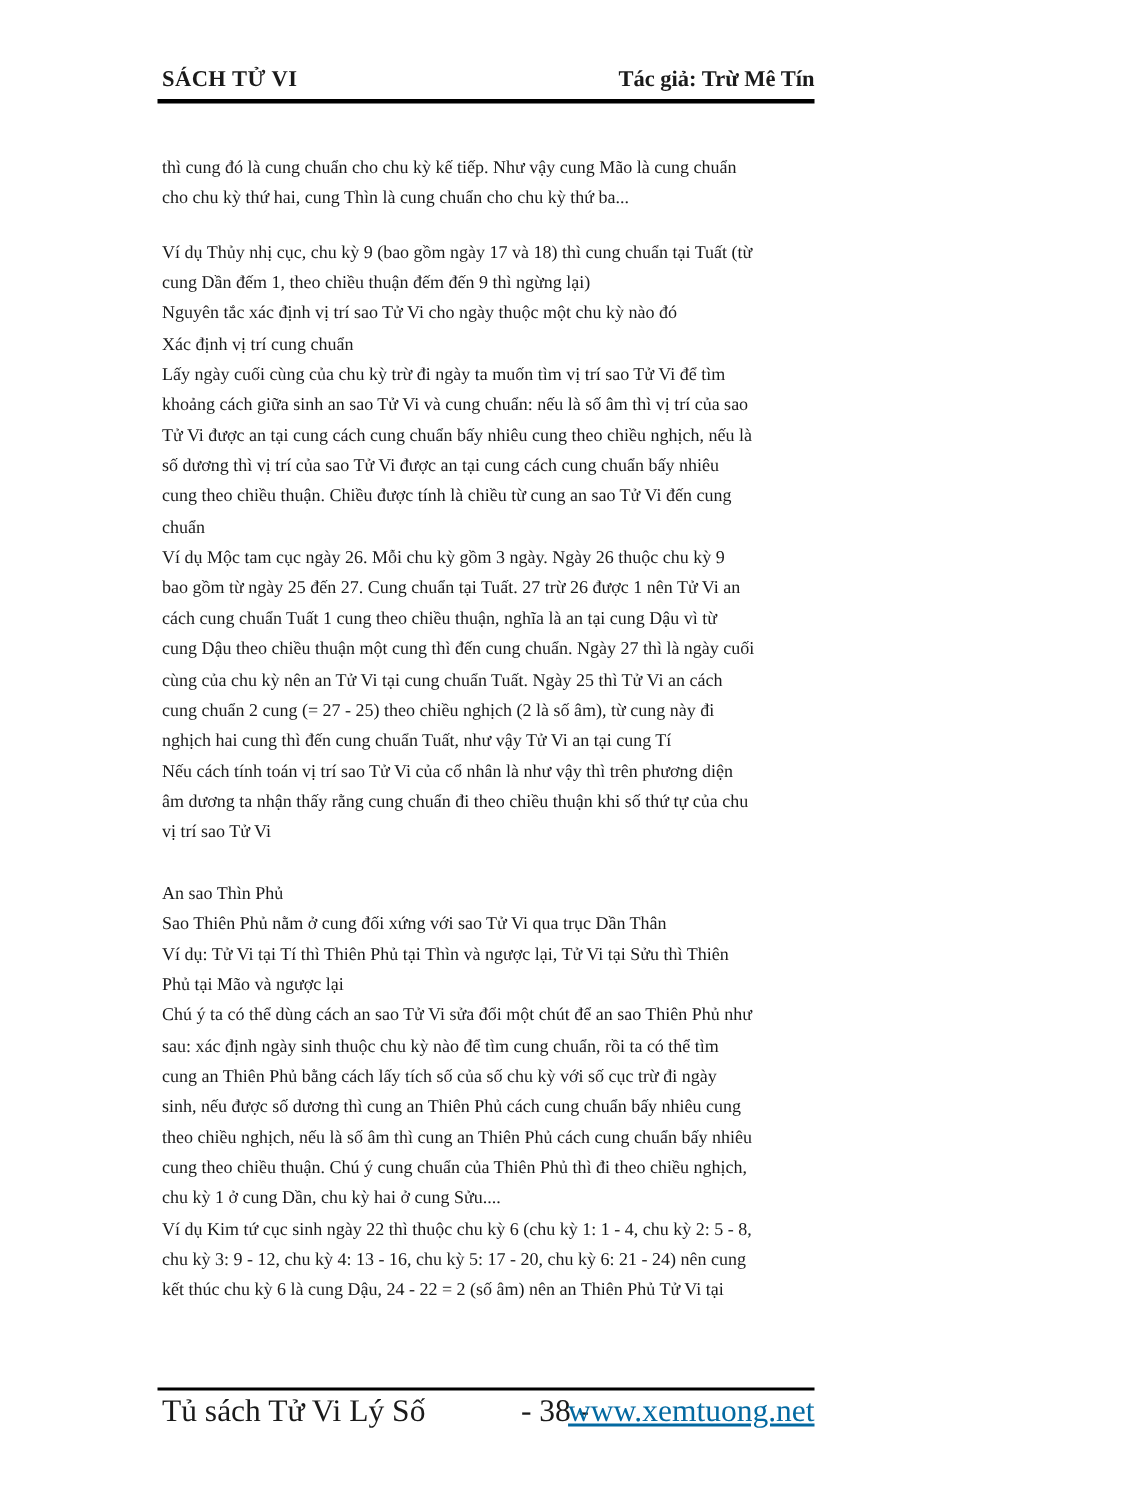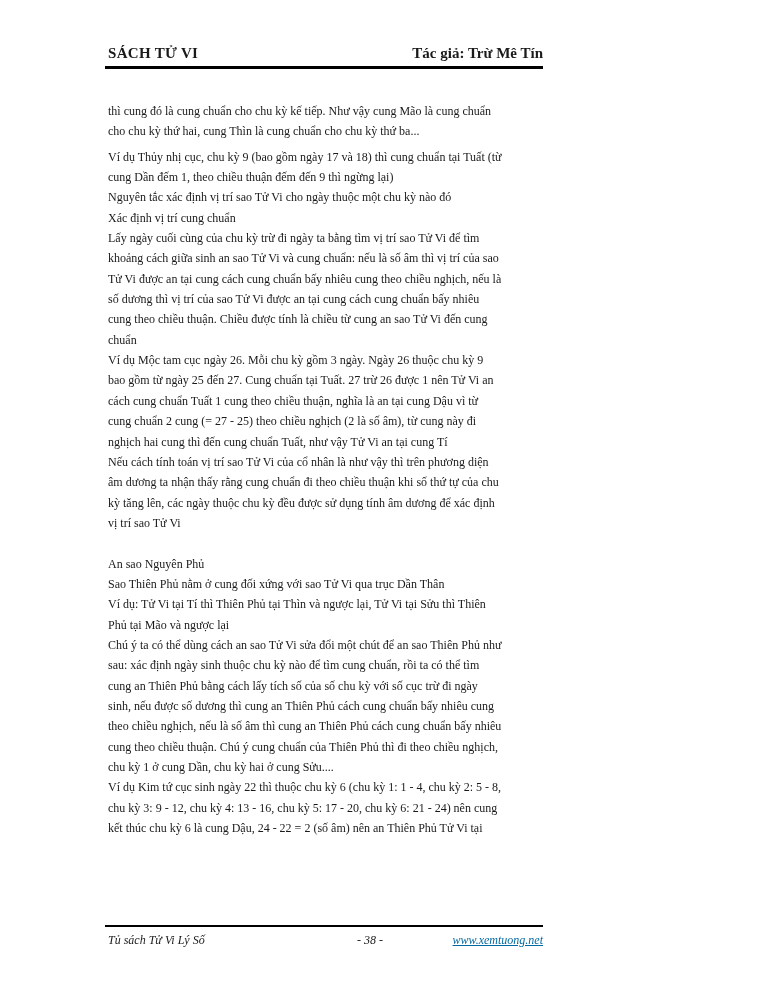--- a/index.html
+++ b/index.html
@@ -39,39 +39,38 @@
     left: 108px;
     top: 101px;
     width: 584px;
   }
   .line {
     height: 20.35px;
     line-height: 20.35px;
     font-size: 12px;
     white-space: nowrap;
   }
-  .para-gap { margin-top: 5px; }
+  .para-gap { margin-top: 16px; }
   
   .footer-rule {
     position: absolute;
     left: 105px;
     right: 81px;
     top: 925px;
     height: 2px;
     background: #000000;
   }
   .footer {
     position: absolute;
     left: 108px;
     right: 81px;
     top: 930px;
-    font-size: 12px;
+    font-size: 21px;
     height: 20px;
     line-height: 20px;
-    font-style: italic;
   }
   .footer-left { position: absolute; left: 0; }
   .footer-center { position: absolute; left: 232px; width: 60px; text-align: center; }
   .footer-link {
     position: absolute;
     right: 0;
     text-decoration: underline;
     cursor: pointer;
   }
 </style>
@@ -86,37 +85,38 @@
   </div>
   <div class="header-rule"></div>
 
   <div class="body">
     <div class="line">thì cung đó là cung chuẩn cho chu kỳ kế tiếp. Như vậy cung Mão là cung chuẩn</div>
     <div class="line">cho chu kỳ thứ hai, cung Thìn là cung chuẩn cho chu kỳ thứ ba...</div>
     <div class="line para-gap">Ví dụ Thủy nhị cục, chu kỳ 9 (bao gồm ngày 17 và 18) thì cung chuẩn tại Tuất (từ</div>
     <div class="line">cung Dần đếm 1, theo chiều thuận đếm đến 9 thì ngừng lại)</div>
     <div class="line">Nguyên tắc xác định vị trí sao Tử Vi cho ngày thuộc một chu kỳ nào đó</div>
     <div class="line">Xác định vị trí cung chuẩn</div>
-    <div class="line">Lấy ngày cuối cùng của chu kỳ trừ đi ngày ta bằng tìm vị trí sao Tử Vi để tìm</div>
+    <div class="line">Lấy ngày cuối cùng của chu kỳ trừ đi ngày ta muốn tìm vị trí sao Tử Vi để tìm</div>
     <div class="line">khoảng cách giữa sinh an sao Tử Vi và cung chuẩn: nếu là số âm thì vị trí của sao</div>
     <div class="line">Tử Vi được an tại cung cách cung chuẩn bấy nhiêu cung theo chiều nghịch, nếu là</div>
     <div class="line">số dương thì vị trí của sao Tử Vi được an tại cung cách cung chuẩn bấy nhiêu</div>
     <div class="line">cung theo chiều thuận. Chiều được tính là chiều từ cung an sao Tử Vi đến cung</div>
     <div class="line">chuẩn</div>
     <div class="line">Ví dụ Mộc tam cục ngày 26. Mỗi chu kỳ gồm 3 ngày. Ngày 26 thuộc chu kỳ 9</div>
     <div class="line">bao gồm từ ngày 25 đến 27. Cung chuẩn tại Tuất. 27 trừ 26 được 1 nên Tử Vi an</div>
     <div class="line">cách cung chuẩn Tuất 1 cung theo chiều thuận, nghĩa là an tại cung Dậu vì từ</div>
+    <div class="line">cung Dậu theo chiều thuận một cung thì đến cung chuẩn. Ngày 27 thì là ngày cuối</div>
+    <div class="line">cùng của chu kỳ nên an Tử Vi tại cung chuẩn Tuất. Ngày 25 thì Tử Vi an cách</div>
     <div class="line">cung chuẩn 2 cung (= 27 - 25) theo chiều nghịch (2 là số âm), từ cung này đi</div>
     <div class="line">nghịch hai cung thì đến cung chuẩn Tuất, như vậy Tử Vi an tại cung Tí</div>
     <div class="line">Nếu cách tính toán vị trí sao Tử Vi của cổ nhân là như vậy thì trên phương diện</div>
     <div class="line">âm dương ta nhận thấy rằng cung chuẩn đi theo chiều thuận khi số thứ tự của chu</div>
-    <div class="line">kỳ tăng lên, các ngày thuộc chu kỳ đều được sử dụng tính âm dương để xác định</div>
     <div class="line">vị trí sao Tử Vi</div>
     <div class="line"></div>
-    <div class="line">An sao Nguyên Phủ</div>
+    <div class="line">An sao Thìn Phủ</div>
     <div class="line">Sao Thiên Phủ nằm ở cung đối xứng với sao Tử Vi qua trục Dần Thân</div>
     <div class="line">Ví dụ: Tử Vi tại Tí thì Thiên Phủ tại Thìn và ngược lại, Tử Vi tại Sửu thì Thiên</div>
     <div class="line">Phủ tại Mão và ngược lại</div>
     <div class="line">Chú ý ta có thể dùng cách an sao Tử Vi sửa đổi một chút để an sao Thiên Phủ như</div>
     <div class="line">sau: xác định ngày sinh thuộc chu kỳ nào để tìm cung chuẩn, rồi ta có thể tìm</div>
     <div class="line">cung an Thiên Phủ bằng cách lấy tích số của số chu kỳ với số cục trừ đi ngày</div>
     <div class="line">sinh, nếu được số dương thì cung an Thiên Phủ cách cung chuẩn bấy nhiêu cung</div>
     <div class="line">theo chiều nghịch, nếu là số âm thì cung an Thiên Phủ cách cung chuẩn bấy nhiêu</div>
     <div class="line">cung theo chiều thuận. Chú ý cung chuẩn của Thiên Phủ thì đi theo chiều nghịch,</div>
     <div class="line">chu kỳ 1 ở cung Dần, chu kỳ hai ở cung Sửu....</div>

